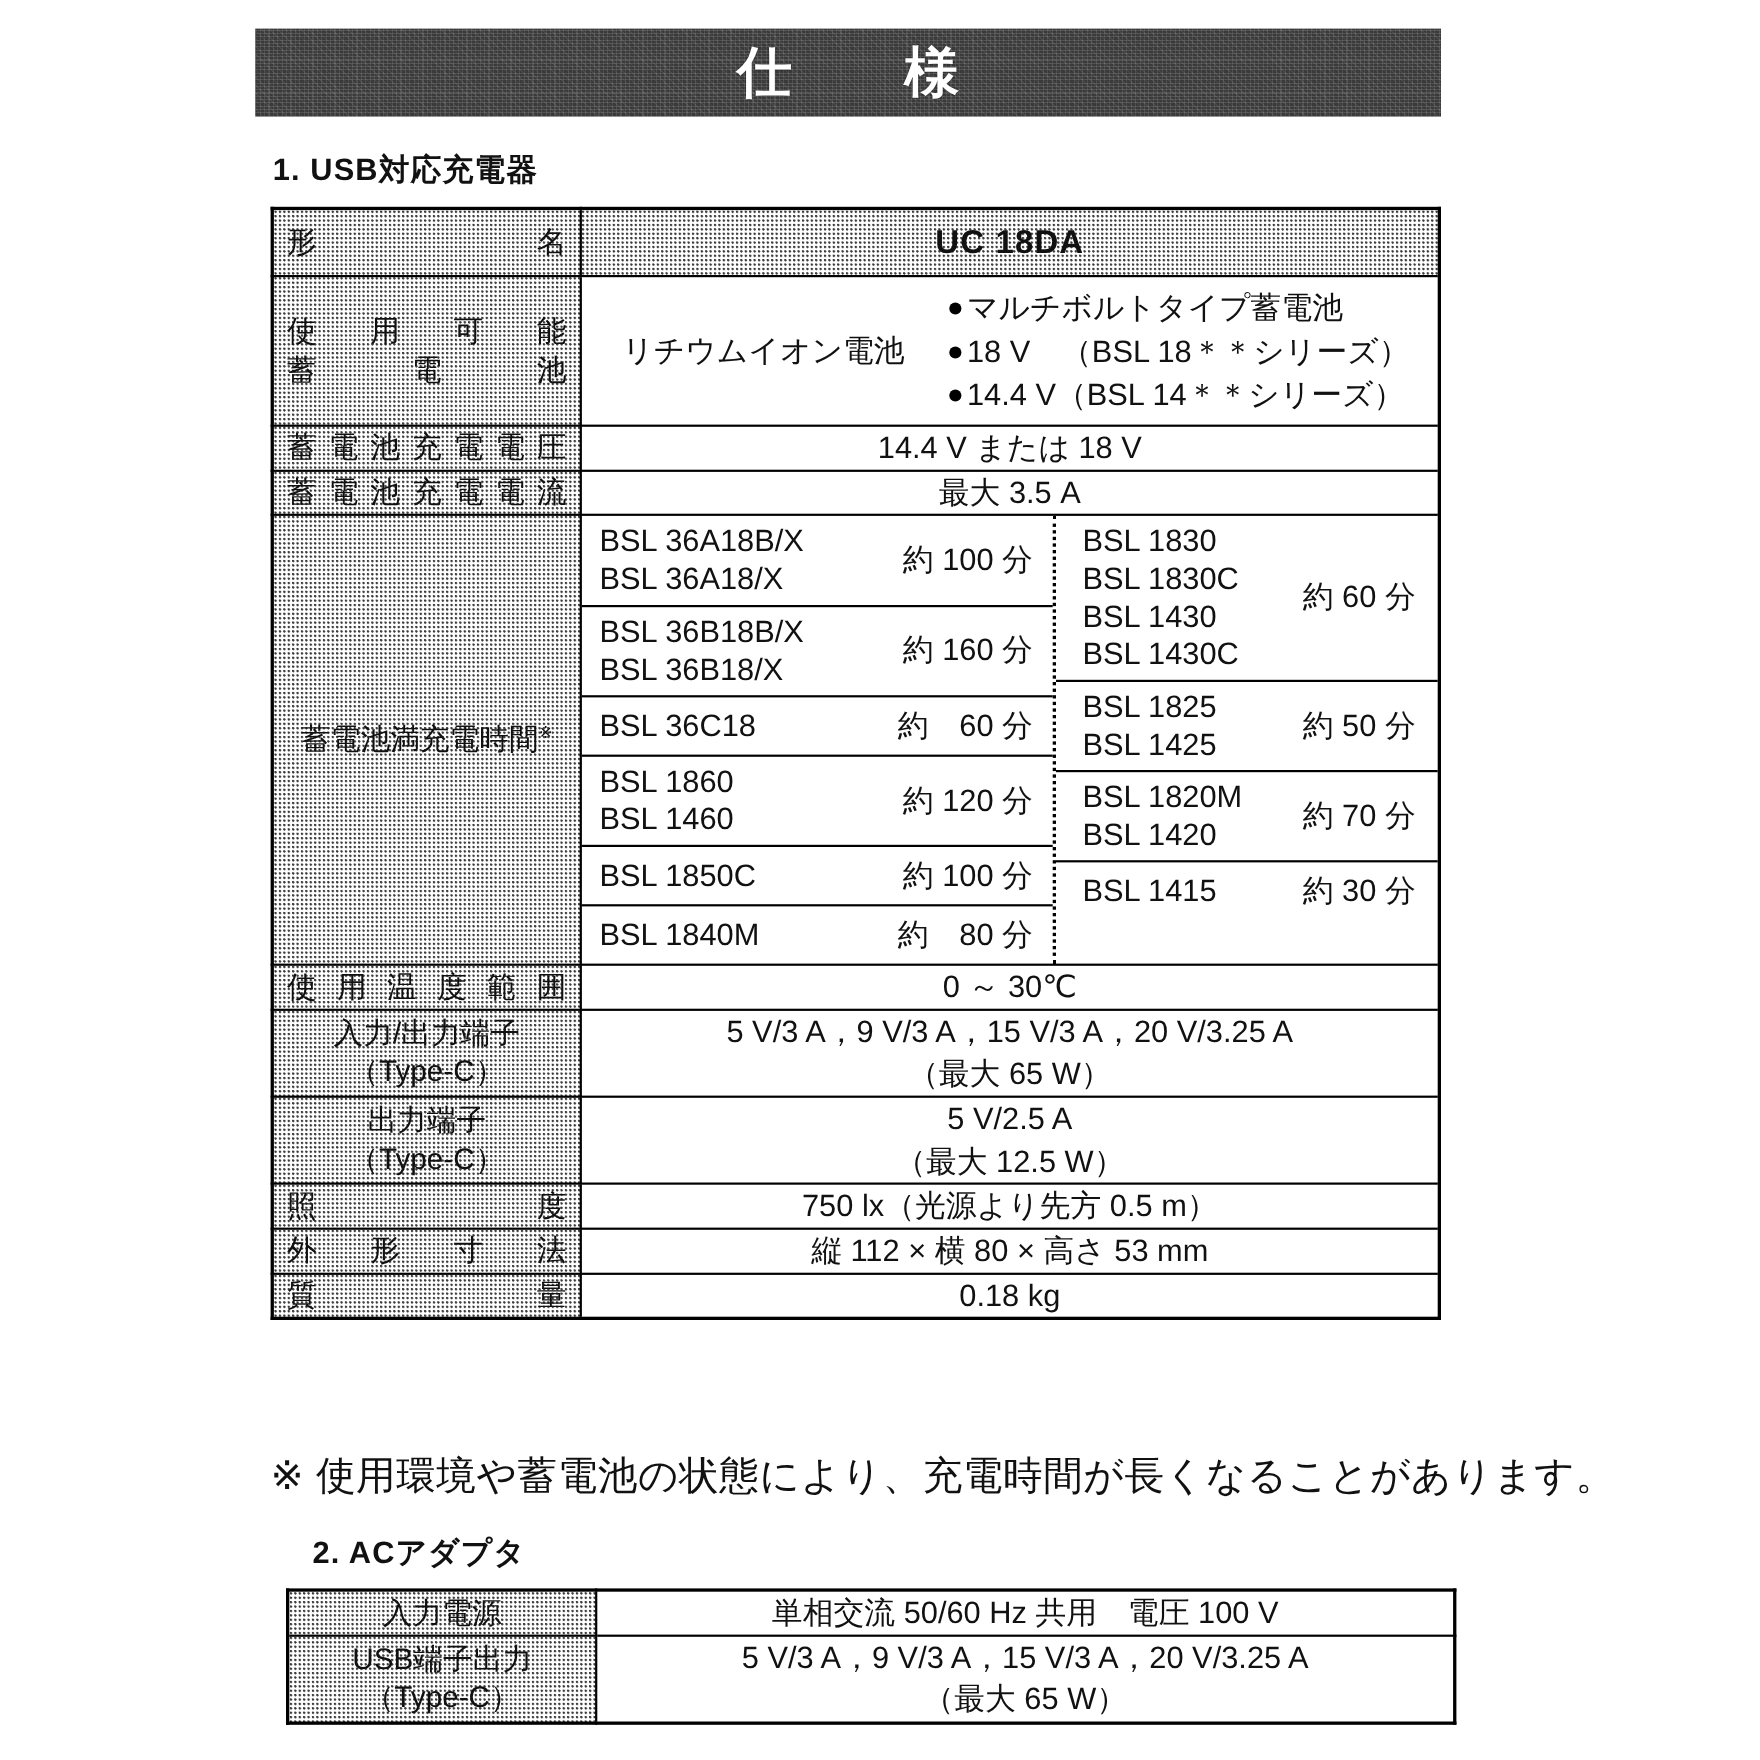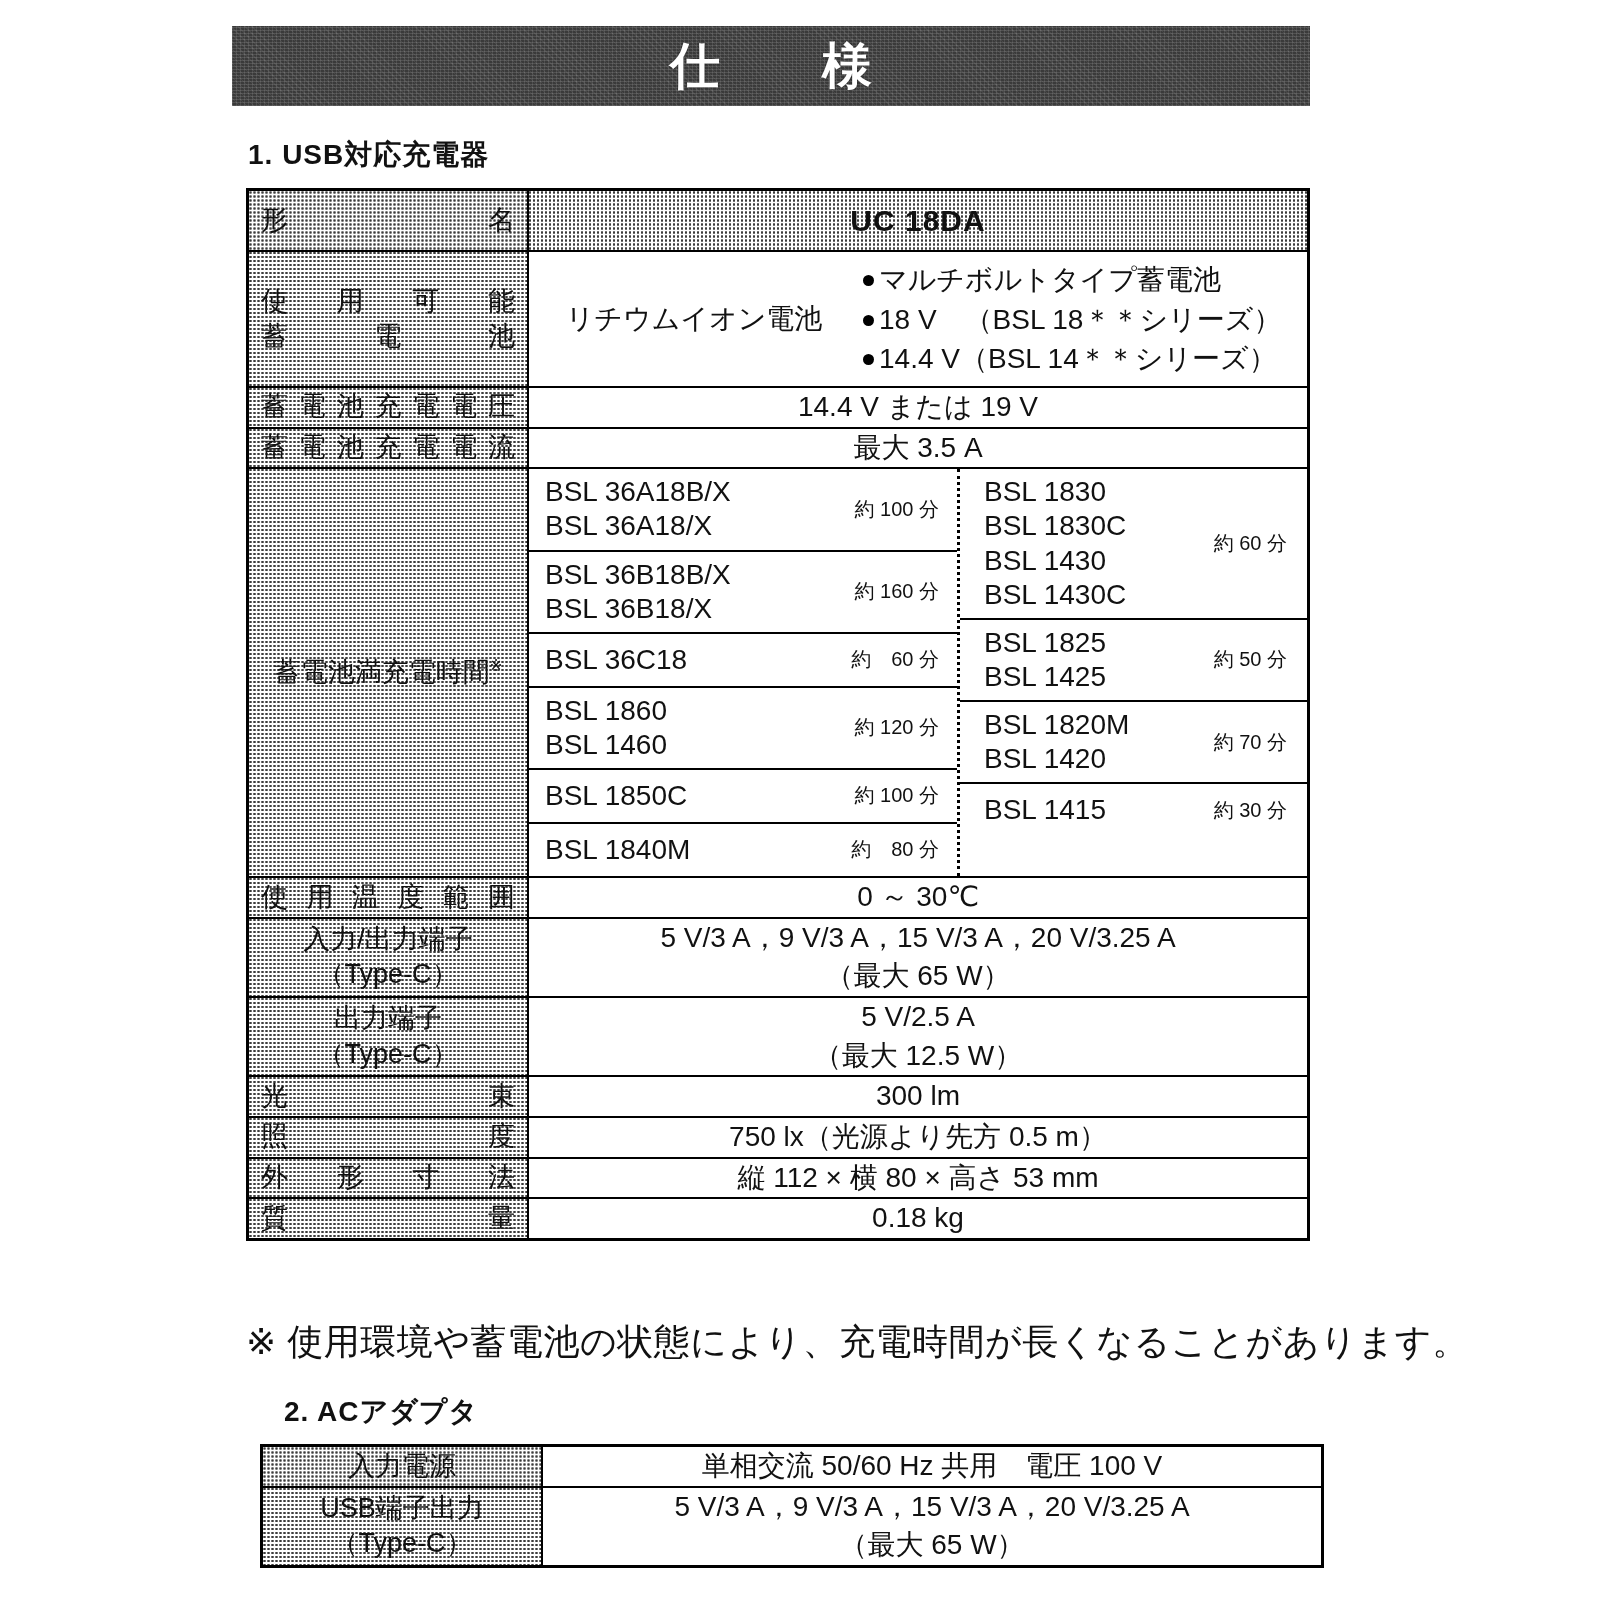--- a/index.html
+++ b/index.html
@@ -170,21 +170,21 @@
   }
   .ct-row:last-child { border-bottom: none; }
   .ct-models {
     font-size: 28px;
     line-height: 1.22;
     white-space: nowrap;
     padding-left: 16px;
     text-align: left;
   }
   .ct-time {
-    font-size: 20px;
+    font-size: 28px;
     white-space: nowrap;
     margin-left: auto;
     padding-right: 18px;
     text-align: left;
   }
   .charge-col.right .ct-models { padding-left: 24px; }
   .charge-col.right .ct-time   { padding-right: 20px; }
 
   .sup {
     font-size: 15px;
@@ -227,21 +227,21 @@
               <div><span class="bullet"></span><span>14.4 V（BSL 14＊＊シリーズ）</span></div>
             </div>
           </div>
         </td>
       </tr>
 
       <tr>
         <td class="lbl">
           <span class="spread">蓄電池充電電圧</span>
         </td>
-        <td class="val">14.4 V または 19 V</td>
+        <td class="val">14.4 V または 18 V</td>
       </tr>
 
       <tr>
         <td class="lbl">
           <span class="spread">蓄電池充電電流</span>
         </td>
         <td class="val">最大 3.5 A</td>
       </tr>
 
       <tr>
@@ -351,26 +351,20 @@
         <td class="lbl">
           <div>出力端子</div>
           <div>（Type-C）</div>
         </td>
         <td class="val">
           <div>5 V/2.5 A</div>
           <div>（最大 12.5 W）</div>
         </td>
       </tr>
 
-      <tr>
-        <td class="lbl">
-          <span class="spread">光　　　　　束</span>
-        </td>
-        <td class="val">300 lm</td>
-      </tr>
 
       <tr>
         <td class="lbl">
           <span class="spread">照　　　　　度</span>
         </td>
         <td class="val">750 lx（光源より先方 0.5 m）</td>
       </tr>
 
       <tr>
         <td class="lbl">

